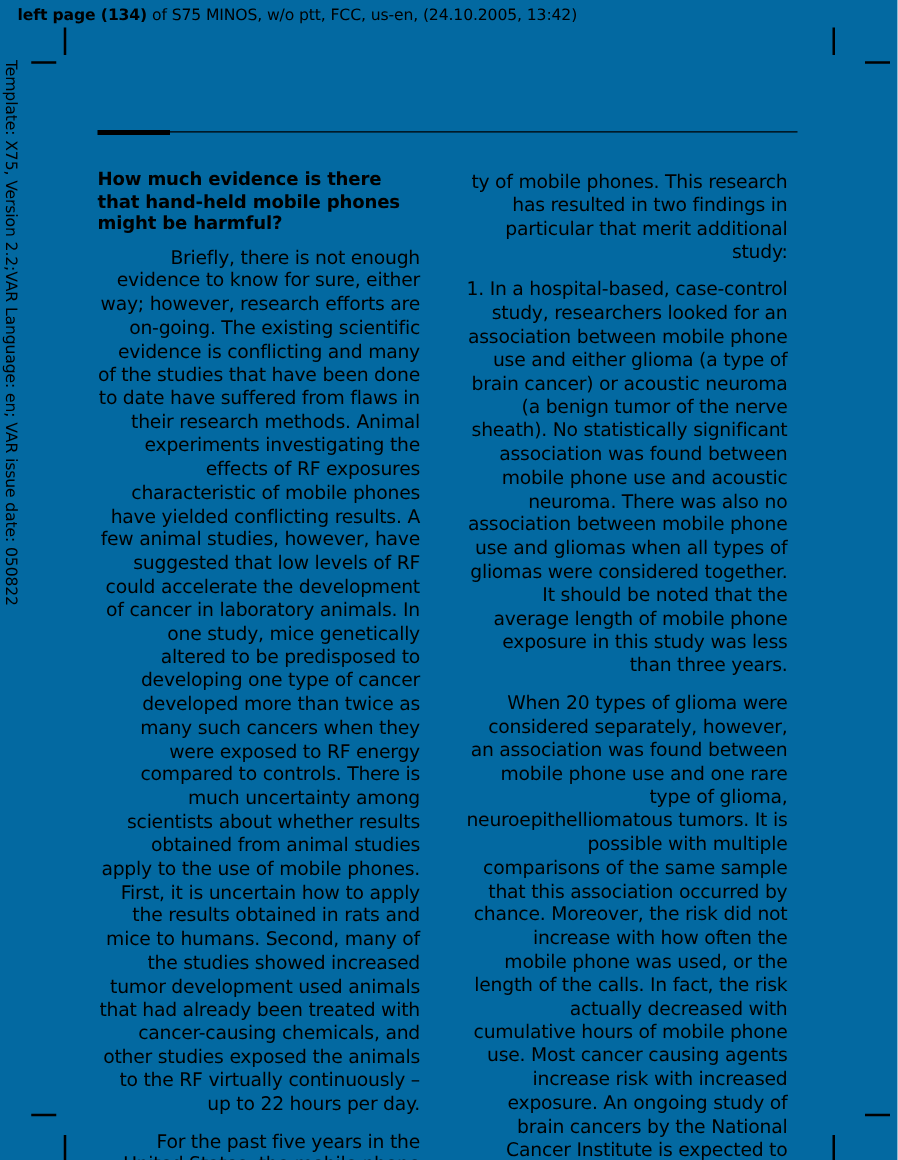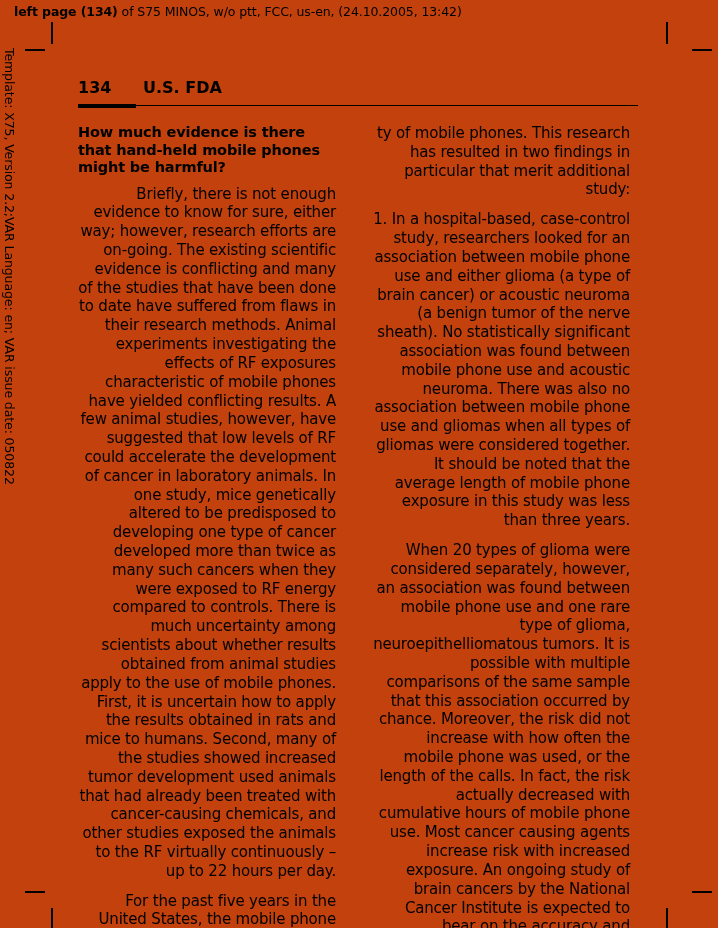--- a/index.html
+++ b/index.html
@@ -9,21 +9,21 @@
   }
   body {
     font-family: "DejaVu Sans", sans-serif;
     color: #000000;
   }
   #page {
     position: relative;
     width: 718px;
     height: 928px;
     overflow: hidden;
-    background: #c2410c;
+    background: #0369a1;
   }
 
   
   .doc-header {
     position: absolute;
     top: 4px;
     left: 14px;
     font-size: 12.5px;
     letter-spacing: -0.1px;
     white-space: nowrap;
@@ -100,21 +100,21 @@
     left: 58px;
     top: 1.2px;
     width: 502px;
     height: 1.2px;
     background: #000000;
   }
 
   
   .columns {
     position: absolute;
-    top: 124px;
+    top: 136px;
     left: 78px;
     width: 562px;
     height: 740px;
   }
   .col {
     position: absolute;
     top: 0;
     width: 258px;
   }
   .col-left  { left: 0; }
@@ -150,24 +150,20 @@
   <div class="mark mark-v" style="left:666px; top:22px;"></div>
   <div class="mark mark-h" style="left:692px; top:49px;"></div>
   <div class="mark mark-h" style="left:25px; top:891px;"></div>
   <div class="mark mark-v" style="left:51px; top:908px;"></div>
   <div class="mark mark-h" style="left:692px; top:891px;"></div>
   <div class="mark mark-v" style="left:666px; top:908px;"></div>
 
   <div class="side-note side-left">Template: X75, Version 2.2;VAR Language: en; VAR issue date: 050822</div>
   <div class="side-note side-right">© Siemens AG 2003, C:\Daten_it\BenQMobile\DTP-Satz\Produkte\S75_Minos_1\out-</div>
 
-  <div class="title-row">
-    <div class="page-number">134</div>
-    <div class="page-title">U.S. FDA</div>
-  </div>
   <div class="rule-wrap">
     <div class="rule-thick"></div>
     <div class="rule-thin"></div>
   </div>
 
   <div class="columns">
 
     <div class="col col-left">
       <h2>How much evidence is there that hand-held mobile phones might be harmful?</h2>
       <p>Briefly, there is not enough evidence to know for sure, either way; however, research efforts are on-going. The existing scientific evidence is conflicting and many of the studies that have been done to date have suffered from flaws in their research methods. Animal experiments investigating the effects of RF exposures characteristic of mobile phones have yielded conflicting results. A few animal studies, however, have suggested that low levels of RF could accelerate the development of cancer in laboratory animals. In one study, mice genetically altered to be predisposed to developing one type of cancer developed more than twice as many such cancers when they were exposed to RF energy compared to controls. There is much uncertainty among scientists about whether results obtained from animal studies apply to the use of mobile phones. First, it is uncertain how to apply the results obtained in rats and mice to humans. Second, many of the studies showed increased tumor development used animals that had already been treated with cancer-causing chemicals, and other studies exposed the animals to the RF virtually continuously – up to 22 hours per day.</p>

